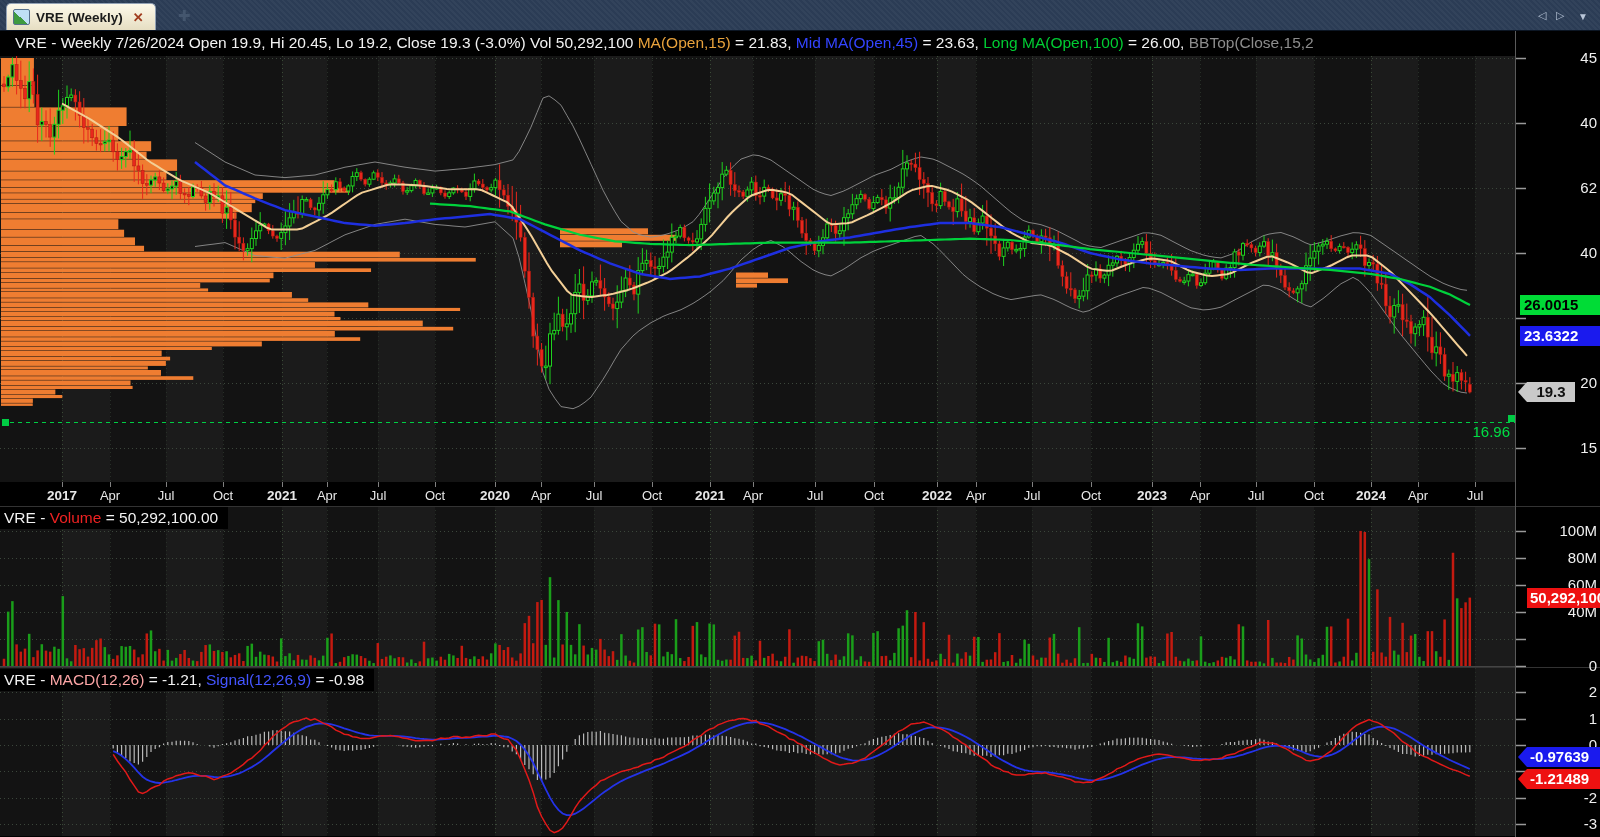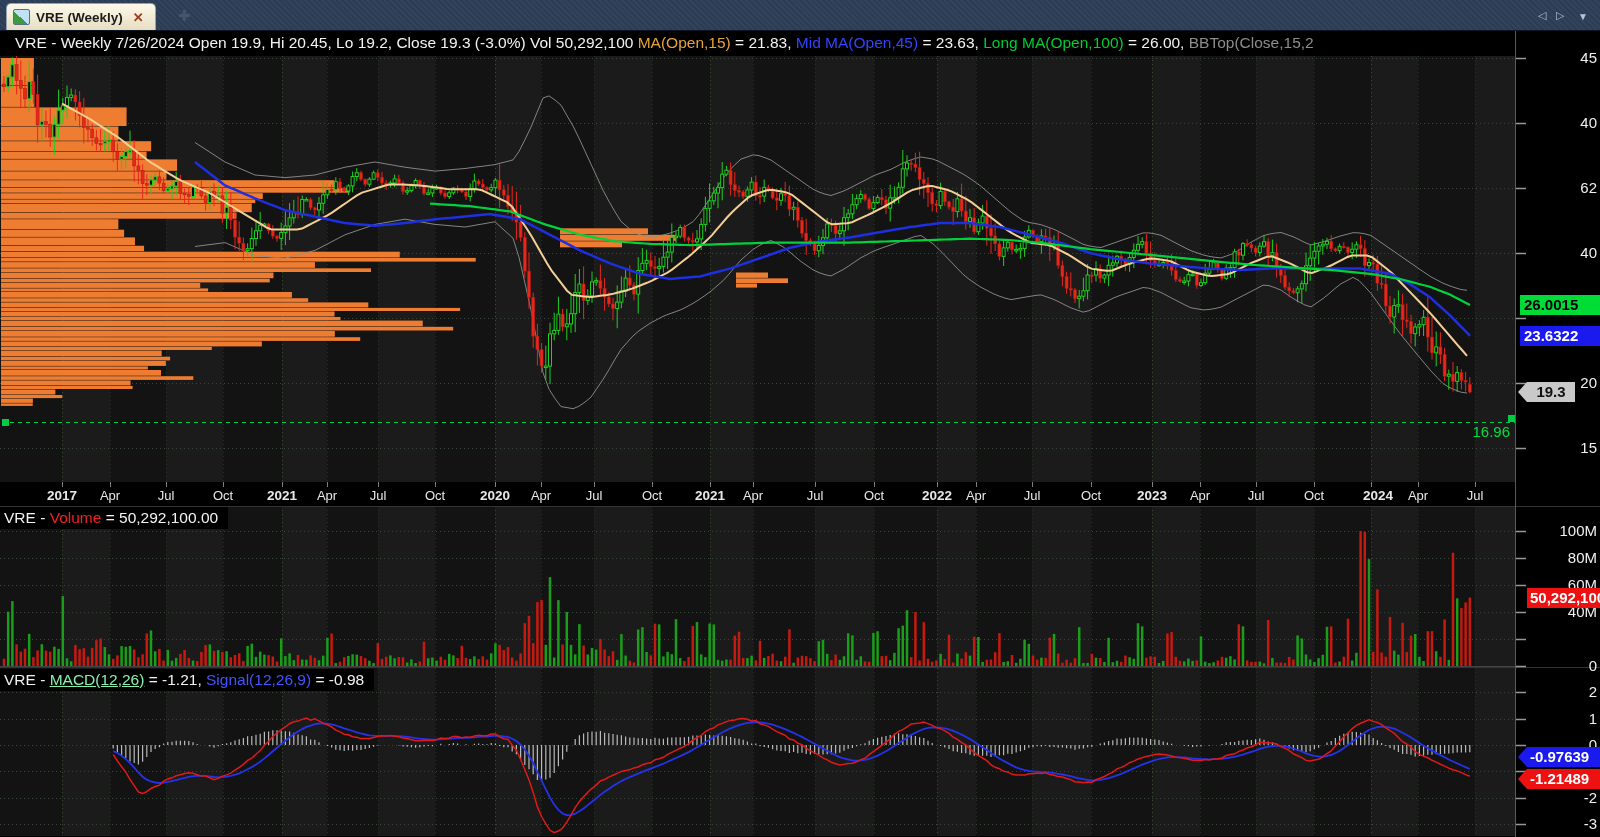--- a/index.html
+++ b/index.html
@@ -1724,21 +1724,21 @@
       <line x1="1516" y1="692.5" x2="1526" y2="692.5" stroke="#999" stroke-width="1.5"></line>
       <line x1="1516" y1="719.5" x2="1526" y2="719.5" stroke="#999" stroke-width="1.5"></line>
       <line x1="1516" y1="745.5" x2="1526" y2="745.5" stroke="#999" stroke-width="1.5"></line>
       <line x1="1516" y1="771.5" x2="1526" y2="771.5" stroke="#999" stroke-width="1.5"></line>
       <line x1="1516" y1="798.5" x2="1526" y2="798.5" stroke="#999" stroke-width="1.5"></line>
       <line x1="1516" y1="824.5" x2="1526" y2="824.5" stroke="#999" stroke-width="1.5"></line>
     </svg>
 
   <div id="price-header" class="hdr"><span style="color: rgb(242, 242, 242);">VRE - Weekly 7/26/2024 Open 19.9, Hi 20.45, Lo 19.2, Close 19.3 (-3.0%) Vol 50,292,100 </span><span style="color: rgb(232, 162, 60);">MA(Open,15)</span><span style="color: rgb(242, 242, 242);"> = 21.83, </span><span style="color: rgb(51, 68, 255);">Mid MA(Open,45)</span><span style="color: rgb(242, 242, 242);"> = 23.63, </span><span style="color: rgb(0, 204, 51);">Long MA(Open,100)</span><span style="color: rgb(242, 242, 242);"> = 26.00, </span><span style="color: rgb(141, 141, 141);">BBTop(Close,15,2</span></div>
   <div id="volume-header" class="hdr"><span style="color: rgb(242, 242, 242);">VRE - </span><span style="color: rgb(238, 34, 34);">Volume</span><span style="color: rgb(242, 242, 242);"> = 50,292,100.00</span></div>
-  <div id="macd-header" class="hdr"><span style="color: rgb(242, 242, 242);">VRE - </span><span style="color: #86efac; text-decoration: underline;">MACD(12,26)</span><span style="color: rgb(242, 242, 242);"> = -1.21, </span><span style="color: rgb(68, 85, 255);">Signal(12,26,9)</span><span style="color: rgb(242, 242, 242);"> = -0.98</span></div>
+  <div id="macd-header" class="hdr"><span style="color: rgb(242, 242, 242);">VRE - </span><span style="color: #fca5a5;">MACD(12,26)</span><span style="color: rgb(242, 242, 242);"> = -1.21, </span><span style="color: rgb(68, 85, 255);">Signal(12,26,9)</span><span style="color: rgb(242, 242, 242);"> = -0.98</span></div>
 
   <div id="time-axis">
       <span class="ttick" style="left: 62px;"></span>
       <span class="tlabel year" style="left: 62px;">2017</span>
       <span class="ttick" style="left: 110px;"></span>
       <span class="tlabel" style="left: 110px;">Apr</span>
       <span class="ttick" style="left: 166px;"></span>
       <span class="tlabel" style="left: 166px;">Jul</span>
       <span class="ttick" style="left: 223px;"></span>
       <span class="tlabel" style="left: 223px;">Oct</span>
@@ -1776,21 +1776,21 @@
       <span class="tlabel" style="left: 1091px;">Oct</span>
       <span class="ttick" style="left: 1152px;"></span>
       <span class="tlabel year" style="left: 1152px; text-align: center;">2023</span>
       <span class="ttick" style="left: 1200px;"></span>
       <span class="tlabel" style="left: 1200px;">Apr</span>
       <span class="ttick" style="left: 1256px;"></span>
       <span class="tlabel" style="left: 1256px;">Jul</span>
       <span class="ttick" style="left: 1314px;"></span>
       <span class="tlabel" style="left: 1314px;">Oct</span>
       <span class="ttick" style="left: 1371px;"></span>
-      <span class="tlabel year" style="left: 1371px; text-align: right;">2024</span>
+      <span class="tlabel year" style="left: 1371px;">2024</span>
       <span class="ttick" style="left: 1418px;"></span>
       <span class="tlabel" style="left: 1418px;">Apr</span>
       <span class="ttick" style="left: 1475px;"></span>
       <span class="tlabel" style="left: 1475px;">Jul</span>
     </div>
 
   <div id="axis-labels">
       <span class="axlabel" style="top: 49px;">45</span>
       <span class="axlabel" style="top: 114px;">40</span>
       <span class="axlabel" style="top: 179px;">62</span>

